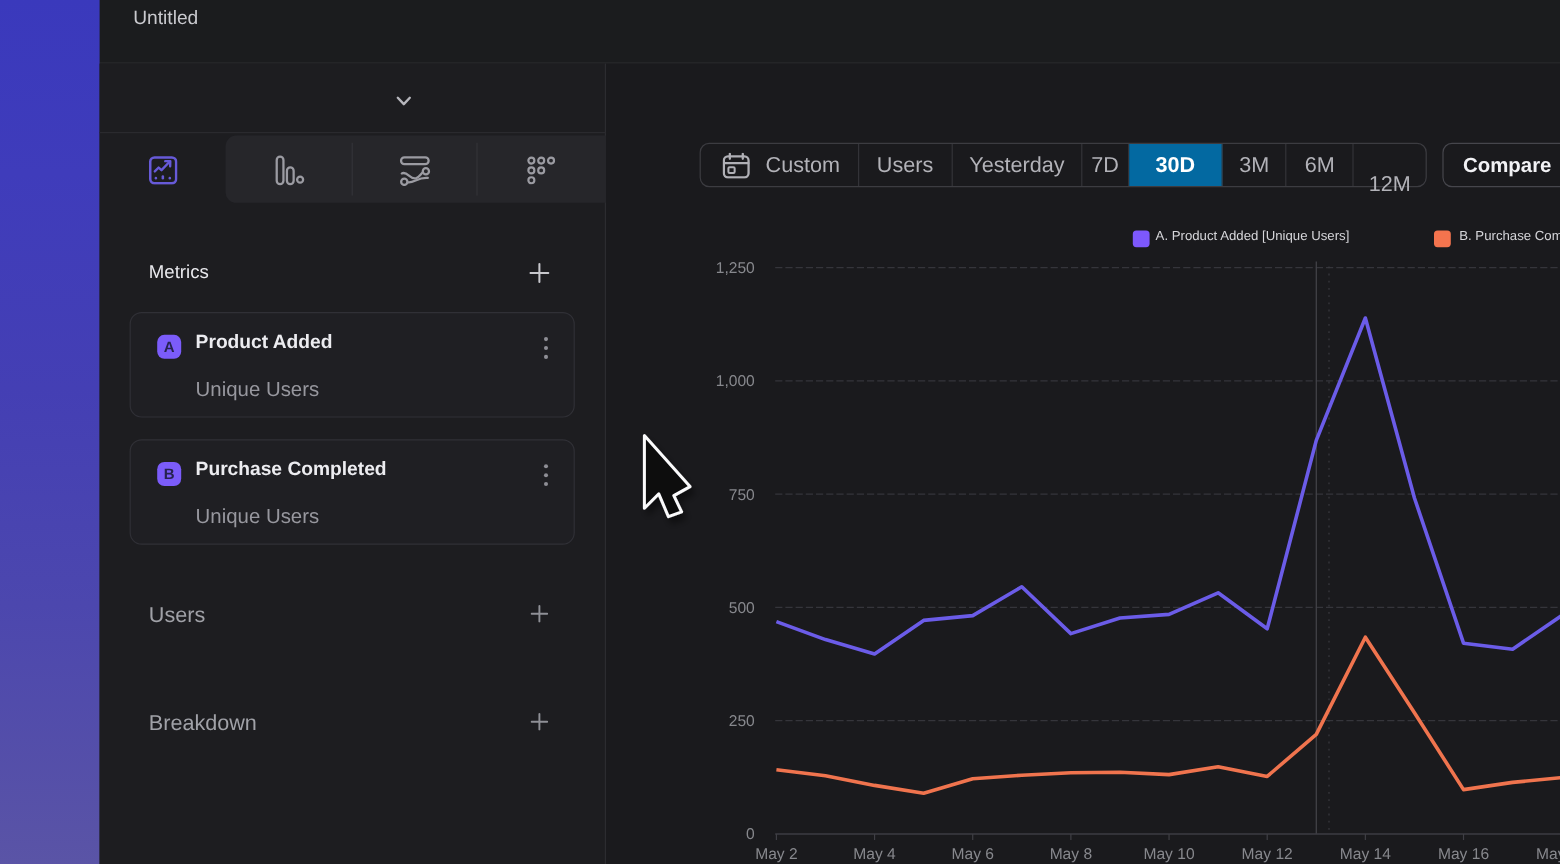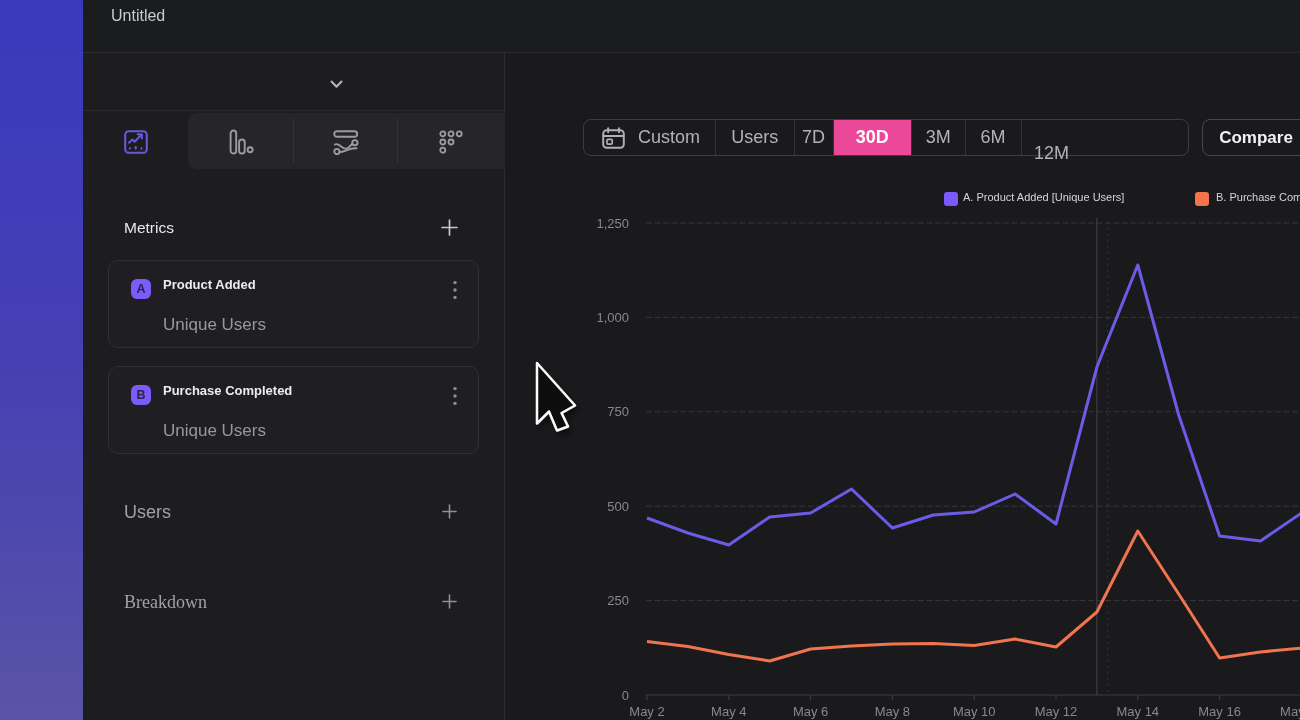--- a/index.html
+++ b/index.html
@@ -19,31 +19,31 @@
   #lp-head-text { left:42px; top:21px; font-size:17px; color:#a6a7ad; }
   #lp-head-text b { color:#ecedf1; font-weight:bold; }
 
   #tabblock { left:105px; top:60px; width:317px; height:56px; background:#26262a; border-radius:9px 0 0 9px; }
   .tabsep { top:66px; width:1px; height:44px; background:#333338; }
 
   #metrics-title { left:41px; top:166px; font-size:15.5px; font-weight:normal; color:#e9e9ed; }
 
   .card { left:25px; width:371px; height:88px; background:#1f1f23; border:1px solid #303036; border-radius:10px; }
   .badge { left:22px; top:18px; width:20px; height:20px; border-radius:6px; background:#7b5cfa; color:#262350; font-size:12.5px; font-weight:bold; text-align:center; line-height:20px; }
-  .cardtitle { left:54px; top:16px; font-size:13px; font-weight:bold; color:#ececf0; }
+  .cardtitle { left:54px; top:16px; font-size:16px; font-weight:bold; color:#ececf0; }
   .cardsub { left:54px; top:54px; font-size:17px; color:#97979e; }
 
   .secline { left:41px; font-size:18px; font-weight:400; color:#a0a1a7; }
 
   #main { left:505px; top:53px; width:795px; height:667px; background:#1a1a1d; }
 
   #btnbar { left:78px; top:66px; width:606px; height:37px; border:1px solid #3c3c41; border-radius:8px; display:flex; }
   .seg { height:100%; display:flex; align-items:center; justify-content:center; font-size:18px; color:#b2b2b8; border-right:1px solid #333338; }
   .seg:last-child { border-right:none;margin-top:16px; }
-  .seg.sel { background:#ec4899; color:#fff; font-weight:bold; }
+  .seg.sel { background:#0369a1; color:#fff; font-weight:bold; }
   #compare { left:697px; top:66px; width:112px; height:37px; border:1px solid #46464c; border-radius:8px; color:#f2f2f5; font-size:17px; font-weight:bold; display:flex; align-items:center; justify-content:center; padding-right:4px; }
 
   .lgsq { top:138.5px; width:14px; height:14px; border-radius:3px; }
   .lgtext { top:138px; font-size:11px; color:#d6d6da; white-space:nowrap; }
 </style>
 </head>
 <body>
 <div id="stage">
   <div class="abs" id="topbar"></div>
   <div class="abs" id="untitled">Untitled</div>
@@ -125,21 +125,21 @@
         </svg>
     </div>
 
     <div class="abs secline" style="top:449px;">Users</div>
     <svg class="abs" style="left:359px; top:451px;" width="15" height="15" viewBox="0 0 15 15">
         <g stroke="#8f9096" stroke-width="1.6" stroke-linecap="round">
           <line x1="7.5" y1="1" x2="7.5" y2="14"></line>
           <line x1="1" y1="7.5" x2="14" y2="7.5"></line>
         </g>
       </svg>
-    <div class="abs secline" style="top:539px;font-family:Liberation Serif, serif;">Breakdown</div>
+    <div class="abs secline" style="top:539px;">Breakdown</div>
     <svg class="abs" style="left:359px; top:541px;" width="15" height="15" viewBox="0 0 15 15">
         <g stroke="#8f9096" stroke-width="1.6" stroke-linecap="round">
           <line x1="7.5" y1="1" x2="7.5" y2="14"></line>
           <line x1="1" y1="7.5" x2="14" y2="7.5"></line>
         </g>
       </svg>
   </div>
 
   <div class="abs" id="main">
     <div class="abs" id="btnbar">
@@ -148,20 +148,21 @@
             <g fill="none" stroke="#b0b0b6" stroke-width="1.9" stroke-linecap="round">
               <rect x="1.2" y="3.3" width="20.6" height="17.5" rx="3.4"></rect>
               <line x1="6.2" y1="1.2" x2="6.2" y2="5.3"></line>
               <line x1="17" y1="1.2" x2="17" y2="5.3"></line>
               <line x1="1.6" y1="9" x2="21.6" y2="9"></line>
               <rect x="5" y="12.3" width="5.2" height="4.8" rx="1" stroke-width="1.7"></rect>
             </g>
           </svg>
         Custom</div>
       <div class="seg" style="width:78.5px;">Users</div>
+      <div class="seg" style="width:108.5px;">Yesterday</div>
       <div class="seg" style="width:39px;">7D</div>
       <div class="seg sel" style="width:78.5px;">30D</div>
       <div class="seg" style="width:53.5px;">3M</div>
       <div class="seg" style="width:56px;">6M</div>
       <div class="seg" style="width:60px;">12M</div>
     </div>
     <div class="abs" id="compare">Compare</div>
 
     <div class="abs lgsq" style="left:439px; background:#7d58fc;"></div>
     <div class="abs lgtext" style="left:458px;">A. Product Added [Unique Users]</div>

